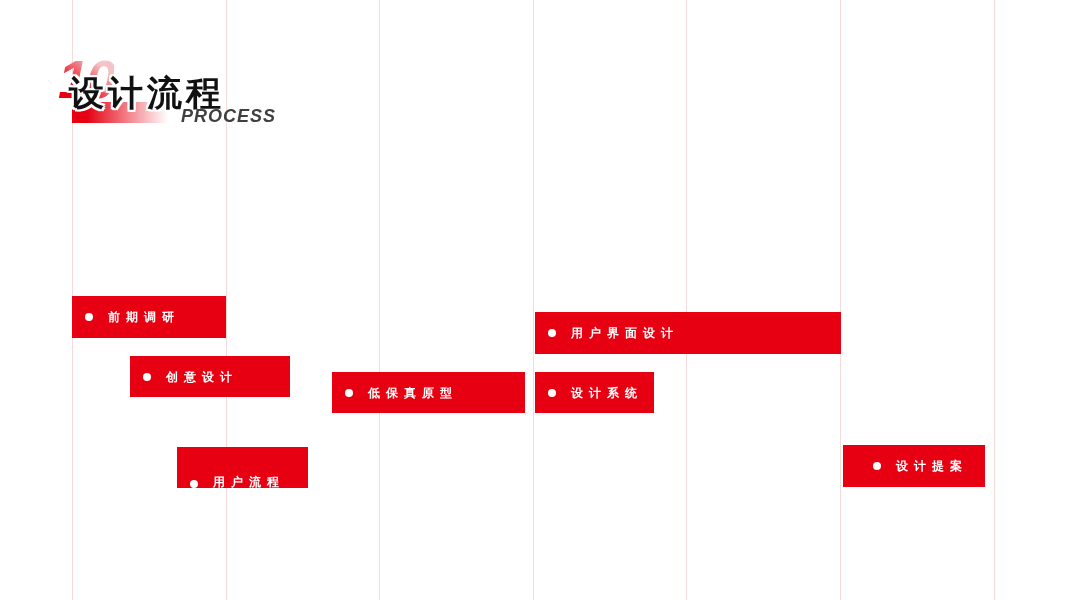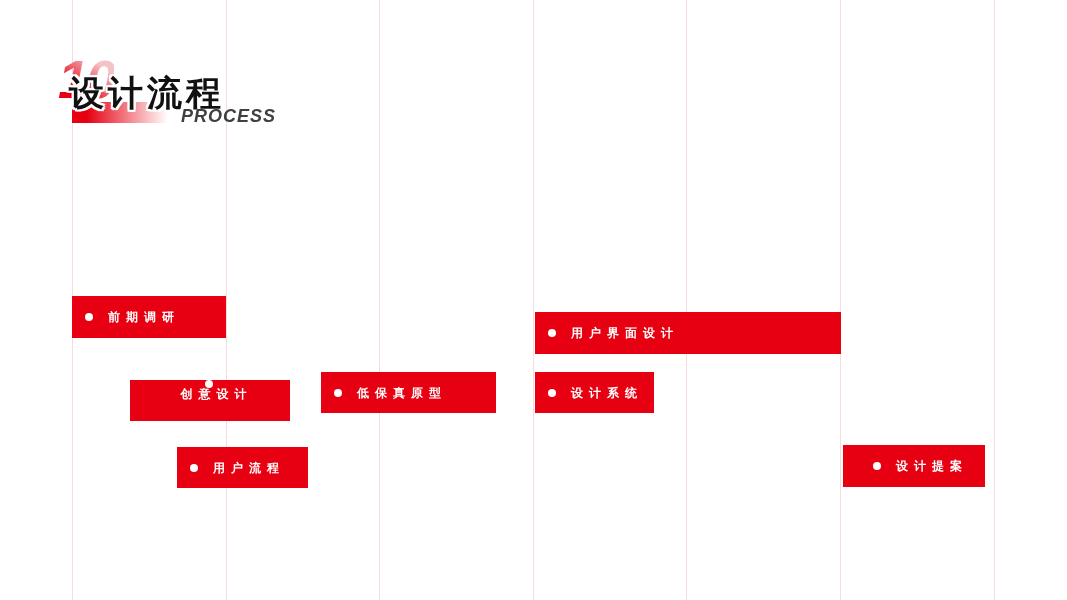--- a/index.html
+++ b/index.html
@@ -101,23 +101,23 @@
   }
   .bar .bar-label {
     font-size: 12px;
     font-weight: 700;
     color: #ffffff;
     letter-spacing: 6px;
     white-space: nowrap;
     line-height: 1;
   }
   .bar-s0 { left: 72px;  top: 296px; width: 154px; height: 42px; }
-  .bar-s1 { left: 130px; top: 380px; width: 160px; height: 41px; flex-direction: column; }
-  .bar-s2 { left: 177px; top: 447px; width: 131px; height: 41px; }
-  .bar-s3 { left: 321px; top: 372px; width: 175px; height: 41px; }
+  .bar-s1 { left: 130px; top: 356px; width: 160px; height: 41px; }
+  .bar-s2 { left: 177px; top: 447px; width: 131px; height: 41px; align-items: flex-end; }
+  .bar-s3 { left: 332px; top: 372px; width: 193px; height: 41px; }
   .bar-s4 { left: 535px; top: 312px; width: 306px; height: 42px; }
   .bar-s5 { left: 535px; top: 372px; width: 119px; height: 41px; }
   .bar-s6 { left: 843px; top: 445px; width: 142px; height: 42px; justify-content: center; }
 </style>
 </head>
 <body>
 
 <div class="slide">
 
   <div class="gridline gl-0"></div>

